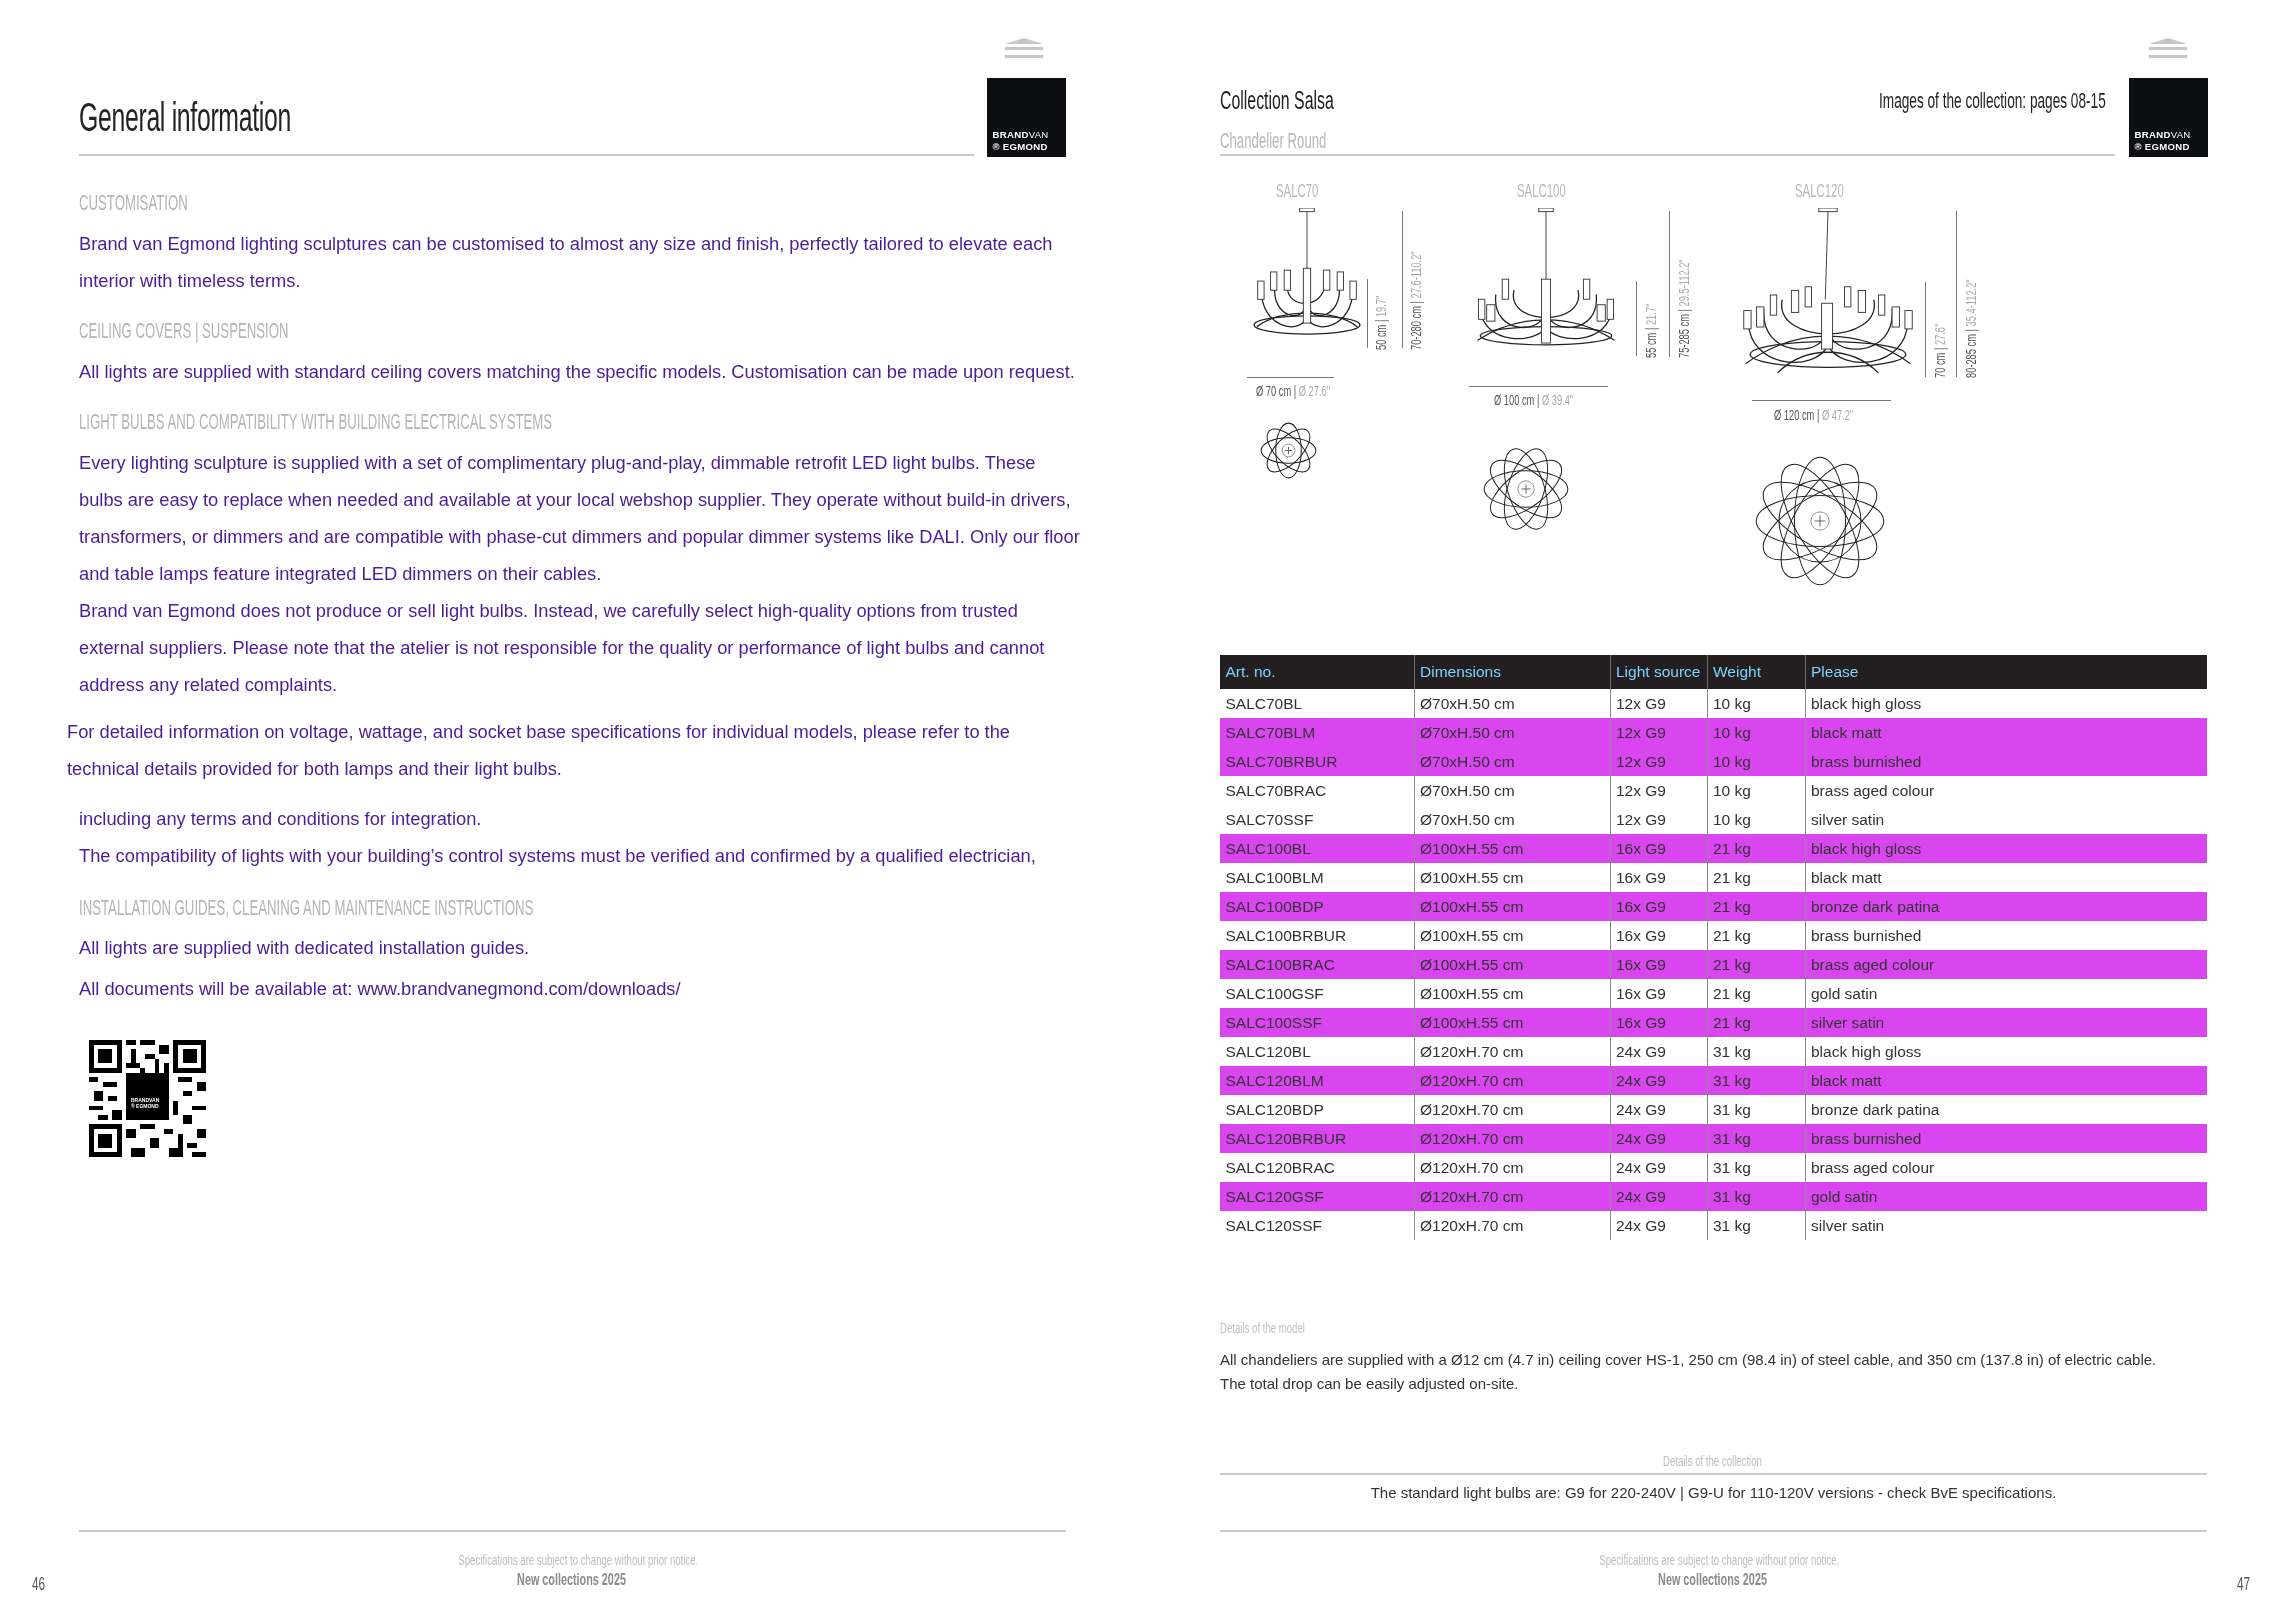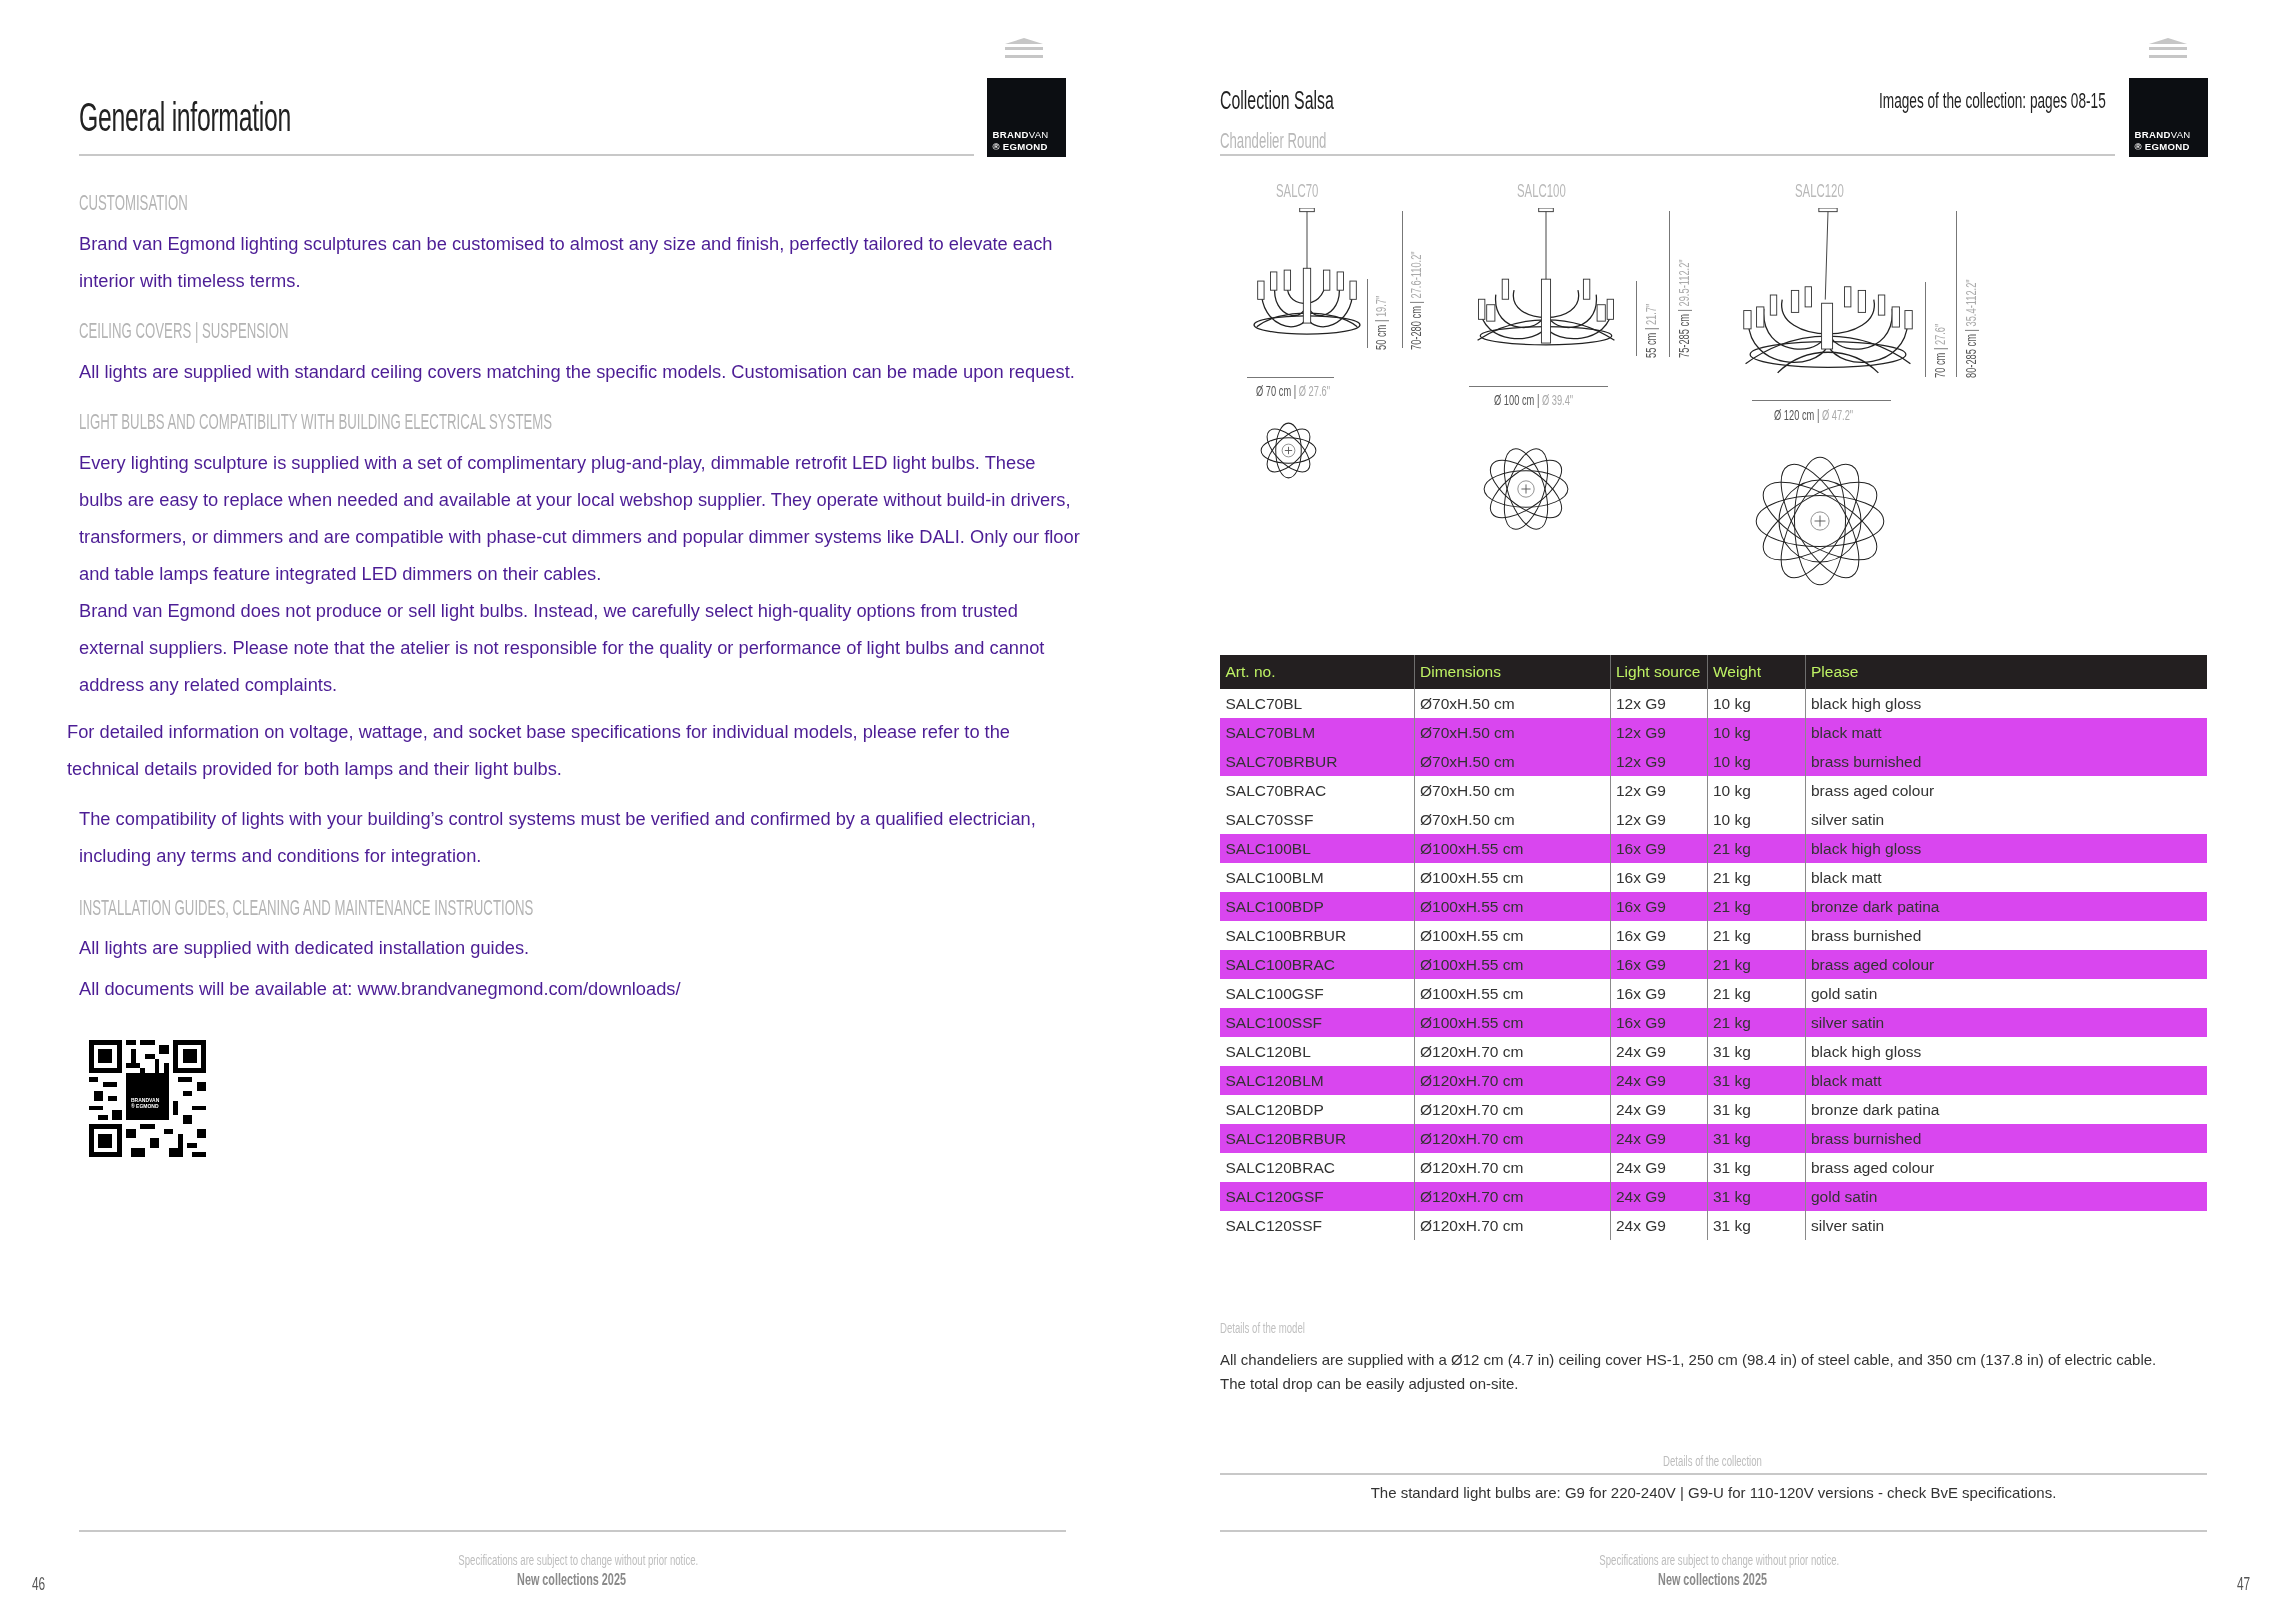--- a/index.html
+++ b/index.html
@@ -16,21 +16,21 @@
   .logo .l2{top:63px;}
   .logo .thin{font-weight:normal;}
   .navicon{position:absolute;width:38px;height:22px;}
   .navicon i{position:absolute;left:0;width:38px;height:2.7px;background:#c6c6c6;}
   .navicon .tri{position:absolute;left:0;top:0;width:0;height:0;border-left:19px solid transparent;border-right:19px solid transparent;border-bottom:6.4px solid #c6c6c6;}
   .subtle{font-size:19px;color:#b8b8b8;transform:scaleX(0.6);white-space:nowrap;}
   .ctitle{font-size:25.6px;color:#222;transform:scaleX(0.62);white-space:nowrap;}
   .dim{font-size:15.5px;color:#555;white-space:nowrap;transform:scaleX(0.6);transform-origin:left top;}
   .dimv{position:absolute;font-size:15.5px;color:#555;white-space:nowrap;transform-origin:left top;}
   table.spec{position:absolute;left:1220px;top:655px;width:987px;border-collapse:collapse;font-size:15.5px;}
-  table.spec th{background:#231f20;color:#bef264;font-weight:normal;text-align:left;height:34px;padding:0 0 0 5.5px;border-right:1.8px solid #6e6e6e;}
+  table.spec th{background:#231f20;color:#7dd3fc;font-weight:normal;text-align:left;height:34px;padding:0 0 0 5.5px;border-right:1.8px solid #6e6e6e;}
   table.spec td{height:29px;padding:0 0 0 5.5px;color:#333;border-right:1.8px solid #8a8a8a;white-space:nowrap;}
   table.spec th:last-child,table.spec td:last-child{border-right:none;}
   table.spec tr.alt td{background:#d946ef;}
   .footer-note{font-size:15.5px;color:#bdbdbd;white-space:nowrap;transform:scaleX(0.62);transform-origin:center top;text-align:center;}
   .footer-brand{font-size:16.4px;color:#8a8a8a;font-weight:bold;white-space:nowrap;transform:scaleX(0.66);transform-origin:center top;text-align:center;}
   .pagenum{font-size:18.3px;color:#555;transform:scaleX(0.65);transform-origin:left top;}
   svg{display:block;}
 </style>
 </head>
 <body>
@@ -70,22 +70,22 @@
     <div>and table lamps feature integrated LED dimmers on their cables.</div>
     <div>Brand van Egmond does not produce or sell light bulbs. Instead, we carefully select high-quality options from trusted</div>
     <div>external suppliers. Please note that the atelier is not responsible for the quality or performance of light bulbs and cannot</div>
     <div>address any related complaints.</div>
   </div>
   <div class="abs body" style="left:67px;top:713px;">
     <div>For detailed information on voltage, wattage, and socket base specifications for individual models, please refer to the</div>
     <div>technical details provided for both lamps and their light bulbs.</div>
   </div>
   <div class="abs body" style="left:79px;top:800px;">
+    <div>including any terms and conditions for integration.</div>
     <div>The compatibility of lights with your building’s control systems must be verified and confirmed by a qualified electrician,</div>
-    <div>including any terms and conditions for integration.</div>
   </div>
 
   <div class="abs cond sect" style="left:79px;top:895px;">INSTALLATION GUIDES, CLEANING AND MAINTENANCE INSTRUCTIONS</div>
   <div class="abs body" style="left:79px;top:927px;line-height:41px;">
     <div>All lights are supplied with dedicated installation guides.</div>
     <div>All documents will be available at: www.brandvanegmond.com/downloads/</div>
   </div>
 
   <div class="abs" style="left:89px;top:1040px;width:117px;height:117px;">
     <svg width="117" height="117" viewBox="0 0 25 25" shape-rendering="crispEdges">

